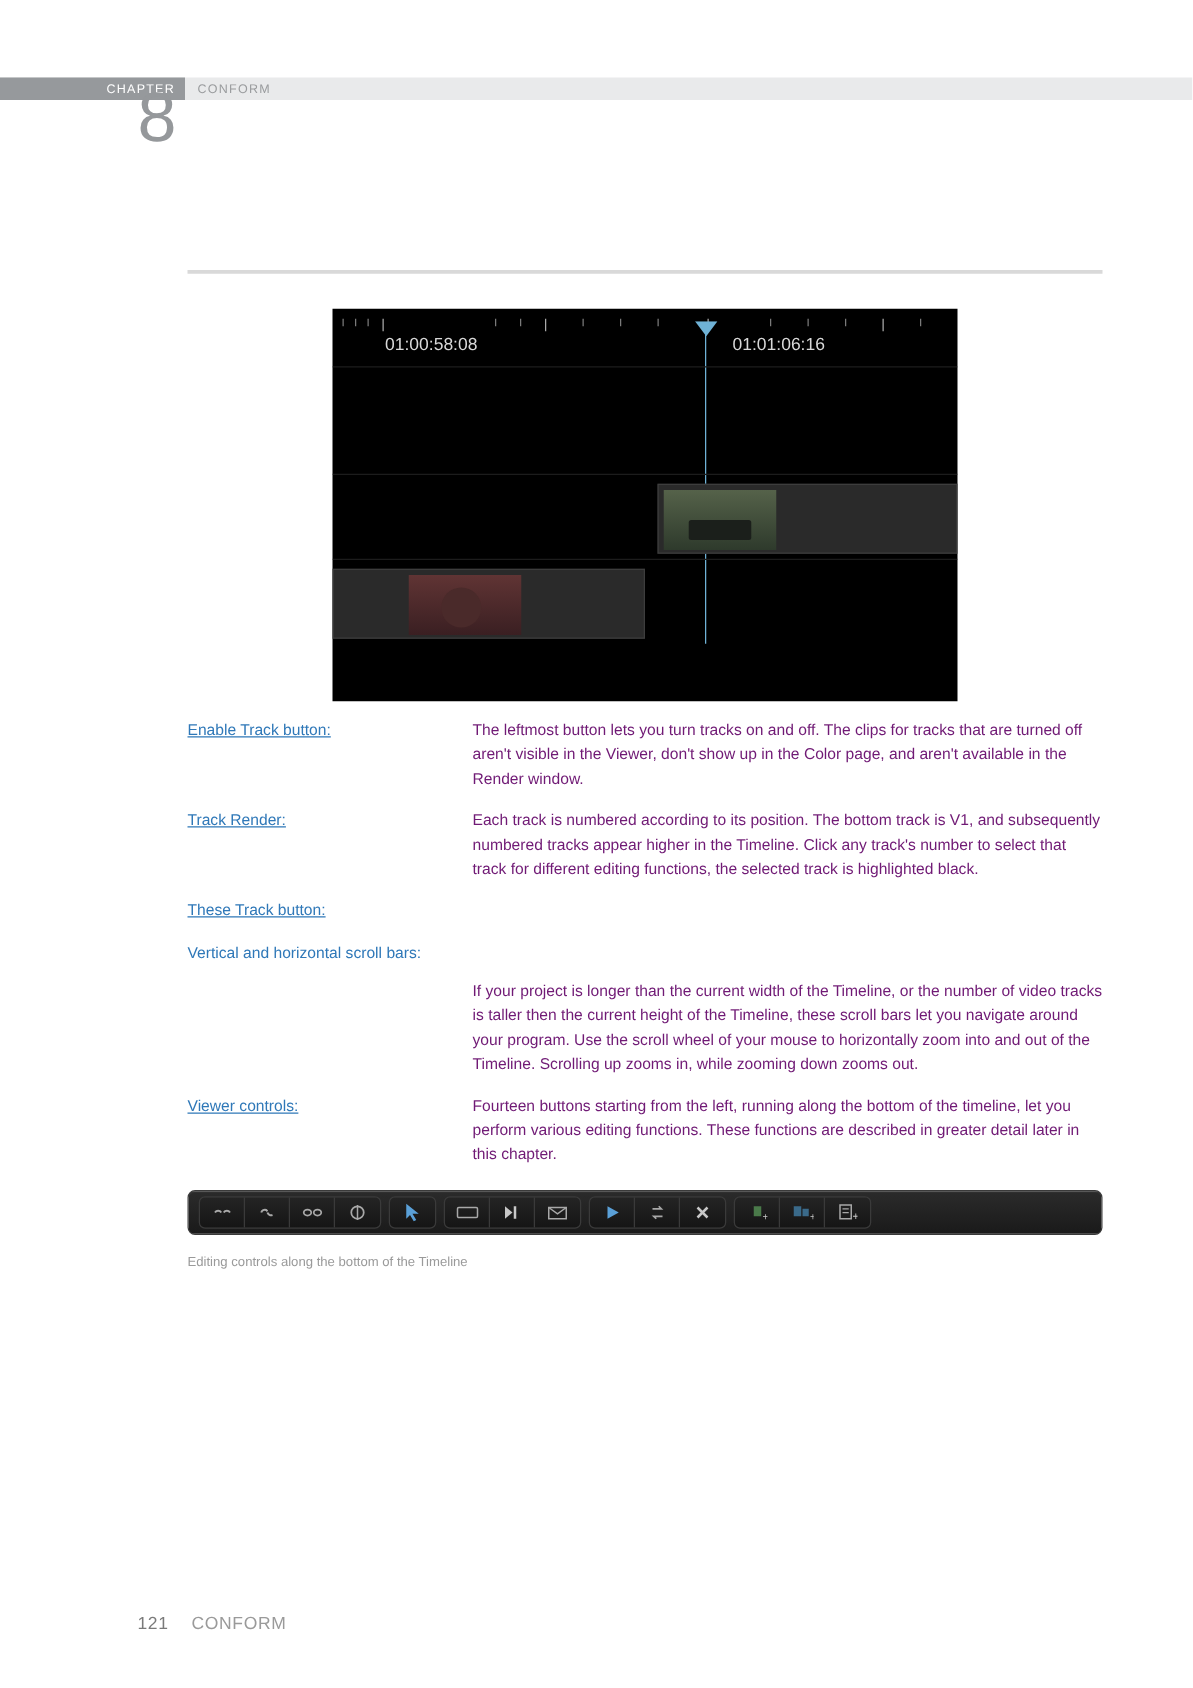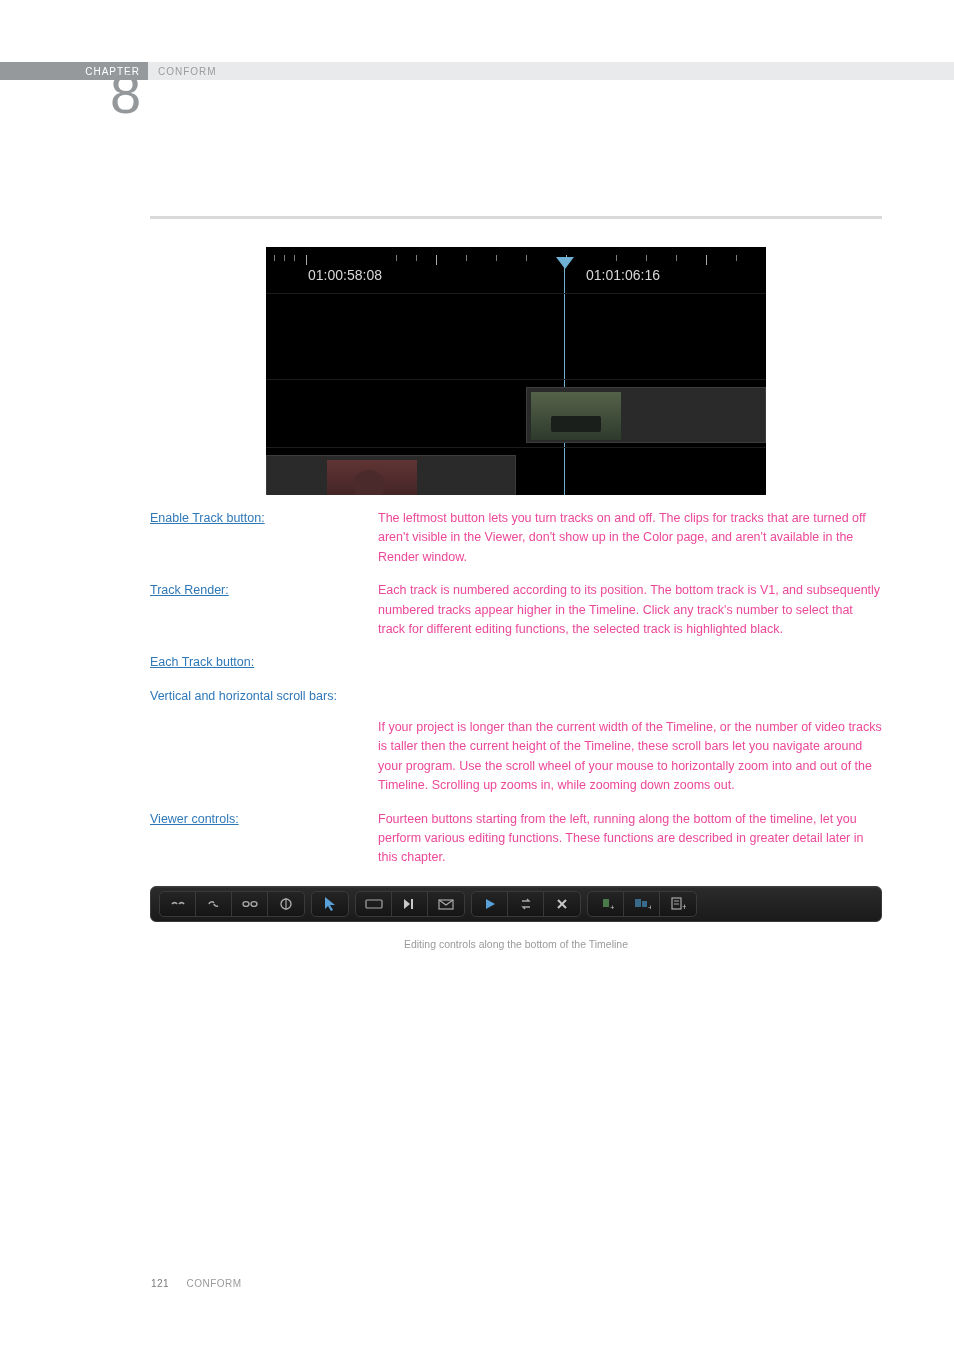--- a/index.html
+++ b/index.html
@@ -7,58 +7,58 @@
   .header-bar { position: relative; height: 24px; margin-top: 62px; }
   .gray-strip { position: absolute; left: 0; right: 0; top: 0; height: 18px; background: #e9eaeb; }
   .chapter-block { position: absolute; left: 0; top: 0; width: 148px; height: 18px; background: #96999c; color: #ffffff; font-size: 10px; letter-spacing: 1px; display: flex; align-items: center; justify-content: flex-end; padding-right: 8px; }
   .chapter-title { position: absolute; left: 158px; top: 0; height: 18px; display: flex; align-items: center; font-size: 10px; letter-spacing: 1px; color: #9a9c9e; }
   .chapter-number { position: absolute; left: 110px; top: 4px; font-size: 56px; font-weight: 200; color: #95989b; line-height: 1; }
 
   .content { margin: 130px 72px 0 150px; }
   .hr1 { height: 3px; background: #d9d9d9; margin-bottom: 28px; }
 
   .timeline-img {
-    width: 500px; height: 248px; margin: 0 auto 14px; background: #000000;
+    width: 500px; height: 314px; margin: 0 auto 14px; background: #000000;
     position: relative; overflow: hidden;
   }
   .ruler { position: absolute; top: 8px; left: 0; right: 0; height: 36px; }
   .tick-row { position: absolute; top: 0; left: 0; right: 0; height: 14px; }
   .tick { position: absolute; top: 0; width: 1px; height: 6px; background: #7a7a7a; }
   .tick.big { height: 10px; background: #a9a9a9; }
   .tc { position: absolute; top: 12px; color: #d8d8d8; font-size: 14px; font-family: Arial, sans-serif; }
   .playhead { position: absolute; left: 290px; top: 2px; }
   .playhead svg { display: block; }
   .track-sep { position: absolute; left: 0; right: 0; height: 1px; background: #1c1c1c; }
   .track-clip { position: absolute; background: #2a2a2a; border: 1px solid #3d3d3d; }
   .thumb { position: absolute; background: #3c4a3a; }
   .thumb2 { position: absolute; background: #6b3b3b; }
 
   .caption { text-align: center; font-size: 10.5px; color: #9a9a9a; margin-bottom: 24px; }
 
   .defs { font-size: 12.5px; line-height: 1.55; }
   .row { display: flex; gap: 18px; margin-bottom: 14px; }
   .term { width: 210px; flex: 0 0 210px; color: #2f78b8; text-decoration: underline; }
-  .desc { flex: 1; color: #ec4899; }
+  .desc { flex: 1; color: #701a75; }
   .section-label { color: #2f78b8; margin-bottom: 12px; margin-top: 6px; }
 
   .toolbar {
     margin-top: 18px; height: 36px; border-radius: 6px;
     background: linear-gradient(#2b2b2b, #1a1a1a);
     border: 1px solid #3a3a3a;
     display: flex; align-items: center; gap: 6px; padding: 0 8px;
     box-shadow: inset 0 1px 0 rgba(255,255,255,0.05);
   }
   .group { display:flex; align-items:center; height:26px; border:1px solid #3a3a3a; border-radius:5px; background:linear-gradient(#242424,#151515); overflow:hidden; }
   .btn { width:36px; height:26px; display:flex; align-items:center; justify-content:center; border-right:1px solid #3a3a3a; }
   .btn:last-child { border-right:none; }
   .btn svg { display:block; }
 
-  .caption2 { text-align:center; font-size:10.5px; color:#9a9a9a; margin-top:16px; }
-
-  .footer { position: absolute; left: 110px; bottom: 61px; font-size: 10px; color: #9a9a9a; letter-spacing: 0.5px; margin-left: 41px; }
+  .caption2 { font-size:10.5px; color:#9a9a9a; margin-top:16px; }
+
+  .footer { position: absolute; left: 110px; bottom: 44px; font-size: 14px; color: #9a9a9a; letter-spacing: 0.5px; }
   .footer .pageno { color:#7a7a7a; margin-right: 14px; }
 </style>
 </head>
 <body>
 
 <div class="header-bar">
   <div class="gray-strip"></div>
   <div class="chapter-block">CHAPTER</div>
   <div class="chapter-title">CONFORM</div>
   <div class="chapter-number">8</div>
@@ -118,21 +118,21 @@
   <div class="defs">
     <div class="row">
       <div class="term">Enable Track button:</div>
       <div class="desc">The leftmost button lets you turn tracks on and off. The clips for tracks that are turned off aren't visible in the Viewer, don't show up in the Color page, and aren't available in the Render window.</div>
     </div>
     <div class="row">
       <div class="term">Track Render:</div>
       <div class="desc">Each track is numbered according to its position. The bottom track is V1, and subsequently numbered tracks appear higher in the Timeline. Click any track's number to select that track for different editing functions, the selected track is highlighted black.</div>
     </div>
     <div class="row">
-      <div class="term">Each Track button:</div>
+      <div class="term">These Track button:</div>
     </div>
 
     <div class="section-label">Vertical and horizontal scroll bars:</div>
     <div class="row">
       <div class="term"></div>
       <div class="desc">If your project is longer than the current width of the Timeline, or the number of video tracks is taller then the current height of the Timeline, these scroll bars let you navigate around your program. Use the scroll wheel of your mouse to horizontally zoom into and out of the Timeline. Scrolling up zooms in, while zooming down zooms out.</div>
     </div>
 
     <div class="row">
       <div class="term">Viewer controls:</div>

